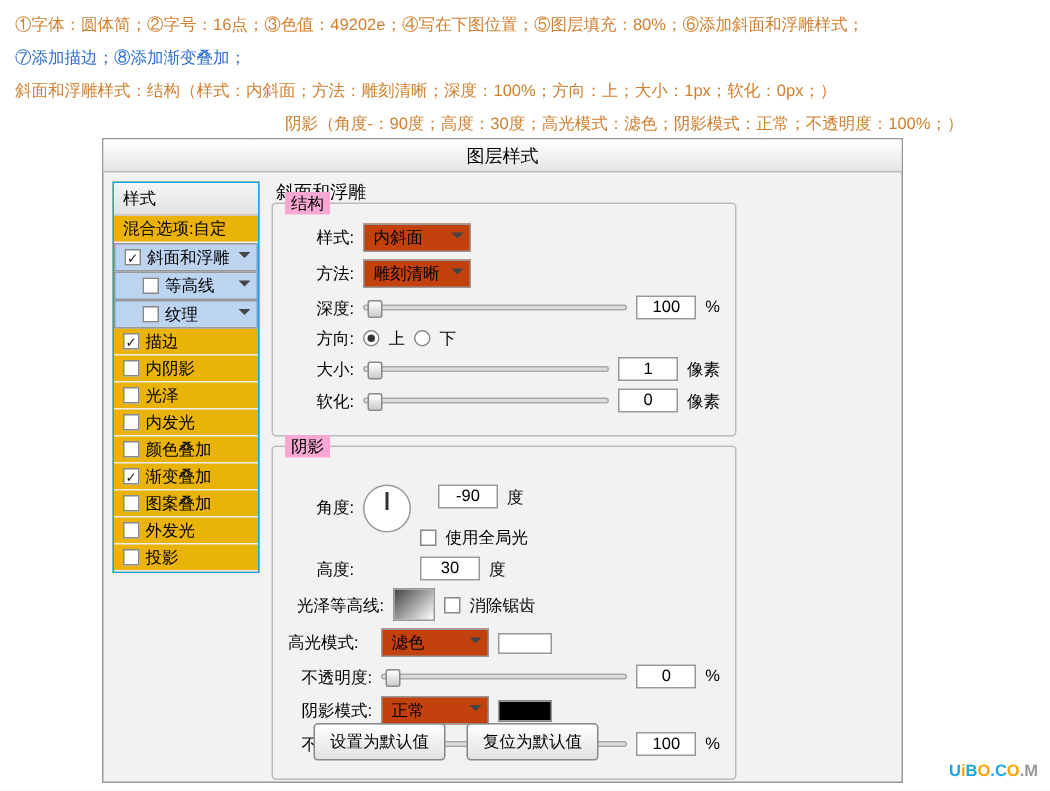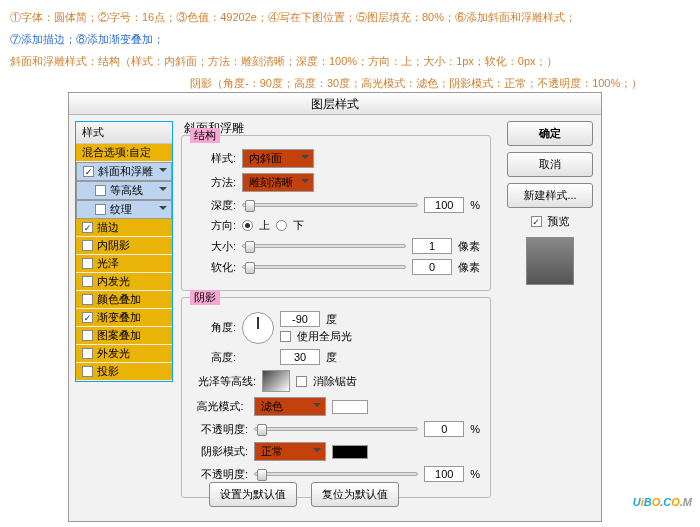--- a/index.html
+++ b/index.html
@@ -31,21 +31,21 @@
 .dial{width:32px;height:32px;border:1px solid #999;border-radius:50%;background:#fff;position:relative}
 .dial::before{content:"";position:absolute;left:14px;top:4px;width:2px;height:12px;background:#333}
 .curve{width:28px;height:22px;border:1px solid #999;background:linear-gradient(135deg,#444 0%,#fff 100%)}
 .sw{width:36px;height:14px;border:1px solid #999;display:inline-block}
 .sw.w{background:#fff}.sw.b{background:#000}
 .rght{position:absolute;right:8px;top:28px;width:86px}
 .btn{display:block;width:100%;border:1px solid #888;background:linear-gradient(#fff,#e2e2e2);padding:4px 0;text-align:center;margin-bottom:6px;border-radius:3px;cursor:pointer}
 .btn.pri{font-weight:bold}
 .pv{width:48px;height:48px;margin:8px auto;border:1px solid #888;background:linear-gradient(#888,#555)}
 .ft{position:absolute;bottom:8px;left:140px;display:flex;gap:14px}
-.wm{position:absolute;right:8px;bottom:16px;font-size:20px;font-weight:bold;font-style:italic}
+.wm{position:absolute;right:8px;bottom:4px;font-size:20px;font-weight:bold;}
 .wm .u{color:#1ba8e0}.wm .i{color:#f7a400}.wm .b{color:#1ba8e0}.wm .o{color:#f7a400}.wm .c{color:#1ba8e0}.wm .m{color:#999}
 </style>
 </head>
 <body>
 
 <div class="hdr">
   <div>①字体：圆体简；②字号：16点；③色值：49202e；④写在下图位置；⑤图层填充：80%；⑥添加斜面和浮雕样式；</div>
   <div class="c2">⑦添加描边；⑧添加渐变叠加；</div>
   <div>斜面和浮雕样式：结构（样式：内斜面；方法：雕刻清晰；深度：100%；方向：上；大小：1px；软化：0px；）</div>
   <div style="padding-left:180px">阴影（角度-：90度；高度：30度；高光模式：滤色；阴影模式：正常；不透明度：100%；）</div>
@@ -147,21 +147,21 @@
           <span>像素</span>
         </div>
     </div>
 
     <div class="grp">
       <div class="glab">阴影</div>
       <div class="row">
           <span class="lab">角度:</span>
         <span class="dial"></span>
         <div>
-          <div class="row" style="margin:0">
+          <div class="row" style="margin:12px">
               <span class="inp">-90</span>
               <span>度</span>
             </div>
           <div class="row" style="margin:2px 0 0">
               <span class="cb"></span>
               <span>使用全局光</span>
             </div>
         </div>
       </div>
       <div class="row">
@@ -170,21 +170,21 @@
           <span class="inp">30</span>
           <span>度</span>
         </div>
       <div class="row">
           <span style="width:64px;text-align:right">光泽等高线:</span>
           <span class="curve"></span>
           <span class="cb"></span>
           <span>消除锯齿</span>
         </div>
       <div class="row">
-          <span style="width:56px;text-align:center">高光模式:</span>
+          <span style="width:56px;text-align:left">高光模式:</span>
           <span class="sel"><span>滤色</span></span>
           <span class="sw w"></span>
         </div>
       <div class="row">
           <span style="width:56px;text-align:right">不透明度:</span>
           <span class="slider"></span>
           <span class="inp">0</span>
           <span>%</span>
         </div>
       <div class="row">
@@ -194,30 +194,20 @@
         </div>
       <div class="row">
           <span style="width:56px;text-align:right">不透明度:</span>
           <span class="slider"></span>
           <span class="inp">100</span>
           <span>%</span>
         </div>
     </div>
   </div>
 
-  <div class="rght">
-    <div class="btn pri">确定</div>
-    <div class="btn">取消</div>
-    <div class="btn">新建样式...</div>
-    <div class="row" style="justify-content:center">
-        <span class="cb on"></span>
-        <span>预览</span>
-      </div>
-    <div class="pv"></div>
-  </div>
 
   <div class="ft">
     <div class="btn" style="width:auto;padding:4px 10px">设置为默认值</div>
     <div class="btn" style="width:auto;padding:4px 10px">复位为默认值</div>
   </div>
 </div>
 
 <div class="wm">
   <span class="u">U</span><span class="i">i</span><span class="b">B</span><span class="o">O</span><span class="c">.C</span><span class="o">O</span><span class="m">.M</span>
 </div>

